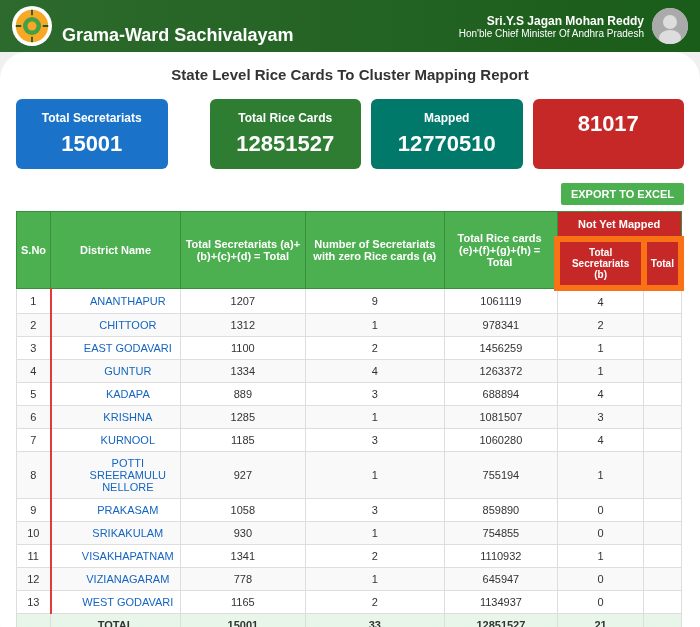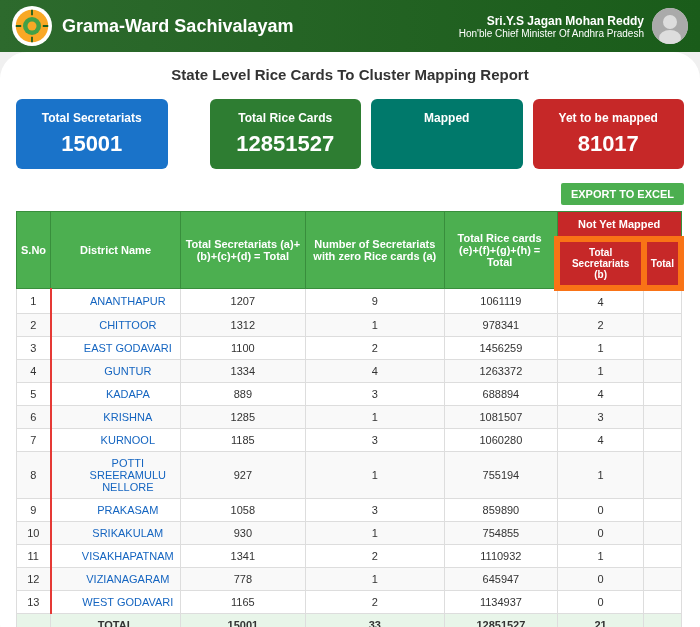--- a/index.html
+++ b/index.html
@@ -7,21 +7,21 @@
 
     
     .header {
       background: linear-gradient(to right, #2d6a2d, #1a5c1a);
       display: flex;
       align-items: center;
       justify-content: space-between;
       padding: 6px 12px;
       color: white;
     }
-    .header-left { display: flex; align-items: center; gap: 10px; }
+    .header-left { display: flex; align-items: flex-end; gap: 10px; }
     .header-logo {
       width: 40px; height: 40px;
       background: #fff;
       border-radius: 50%;
       display: flex; align-items: center; justify-content: center;
       overflow: hidden;
     }
     .header-logo svg { width: 36px; height: 36px; }
     .header-title { font-size: 18px; font-weight: bold; color: white; }
     .header-right { display: flex; align-items: center; gap: 8px; font-size: 11px; text-align: right; }
@@ -129,23 +129,23 @@
     <div class="stat-card blue">
       <div class="stat-card-label">Total Secretariats</div>
       <div class="stat-card-value">15001</div>
     </div>
     <div class="stat-card green">
       <div class="stat-card-label">Total Rice Cards</div>
       <div class="stat-card-value">12851527</div>
     </div>
     <div class="stat-card teal">
       <div class="stat-card-label">Mapped</div>
+      <div class="stat-card-value">12770510</div>
     </div>
     <div class="stat-card red">
-      <div class="stat-card-label">Yet to be mapped</div>
       <div class="stat-card-value">81017</div>
     </div>
   </div>
 
   <div class="toolbar">
     <button class="export-btn">EXPORT TO EXCEL</button>
   </div>
 
   <div class="table-container">
     <table>

